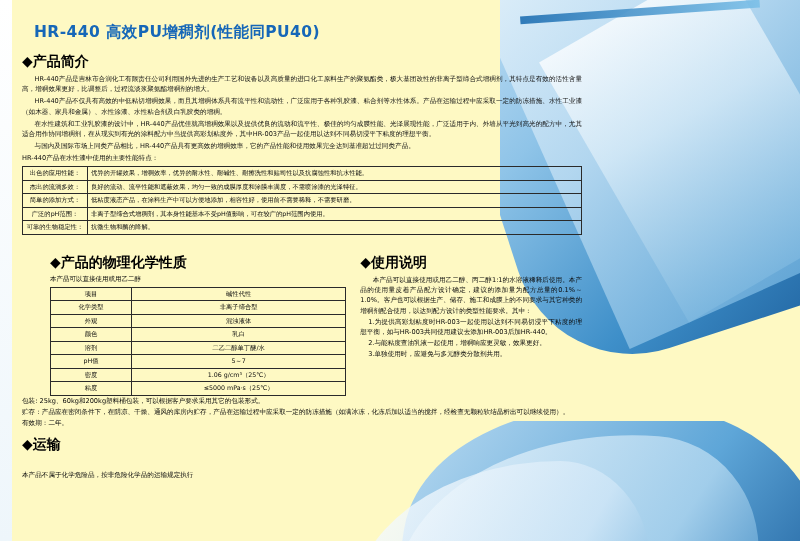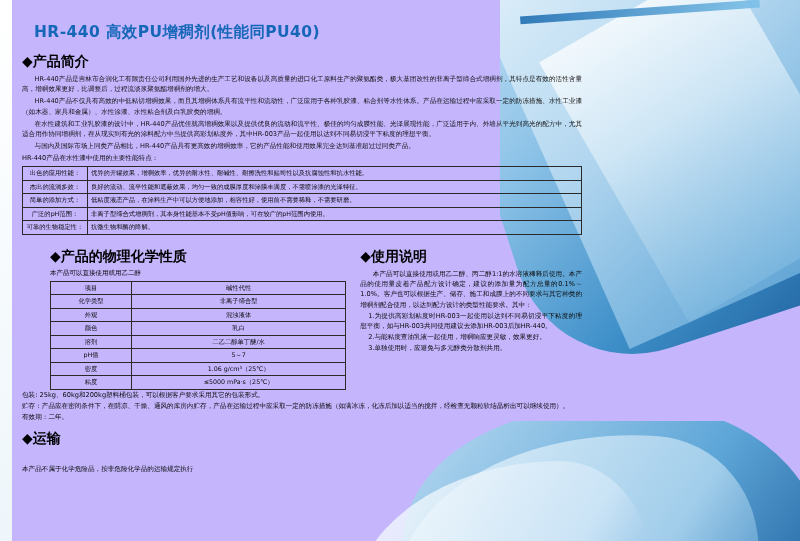--- a/index.html
+++ b/index.html
@@ -7,21 +7,21 @@
     width:800px;height:541px;
     background:#ffffff;
     font-family:"DejaVu Sans","Liberation Sans",sans-serif;
     font-size:7px;
     color:#0a0a0a;
     overflow:hidden;
     position:relative;
   }
   .page{
     position:absolute;inset:0;
-    background:#c4b5fd;
+    background:#fef9c3;
   }
   
   .art-right{
     position:absolute;right:0;top:0;width:300px;height:541px;
     overflow:hidden;
   }
   .art-right .band1{
     position:absolute;right:-40px;top:-90px;width:360px;height:430px;
     background:linear-gradient(150deg,#cfe6f7 0%,#8fc4e8 35%,#3e8fc9 70%,#1d5f9c 100%);
     transform:rotate(-18deg);
@@ -101,21 +101,21 @@
   .lead-note{
     margin:2px 0 3px 0;
     font-size:6.6px;
     line-height:1.5;
   }
 
   
   .cols{
     display:flex;
     gap:14px;
-    margin-top:6px;
+    margin-top:12px;
     padding-left:28px;
   }
   .col-left{width:310px;}
   .col-right{width:232px;}
 
   
   table.t{
     border-collapse:collapse;
     width:100%;
     font-size:6.3px;

